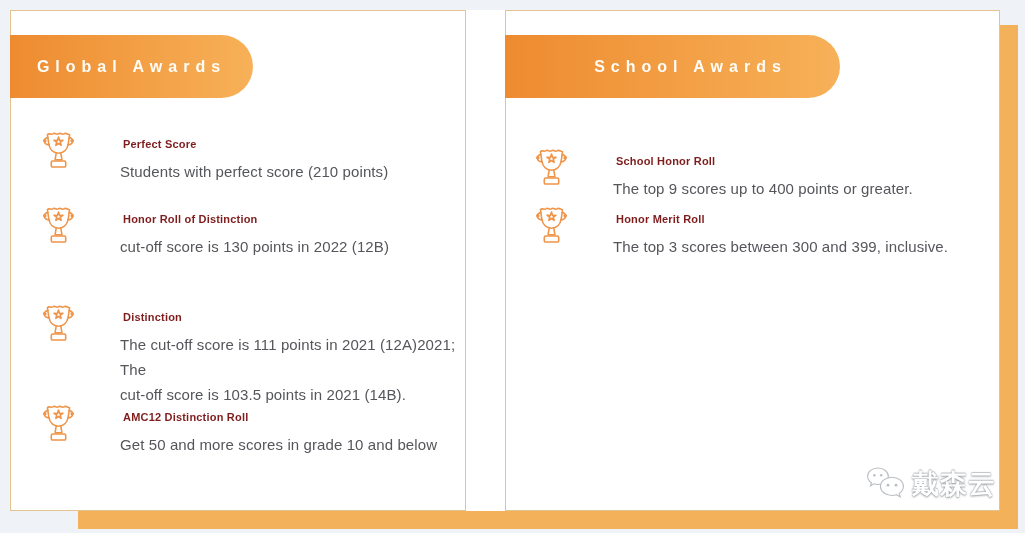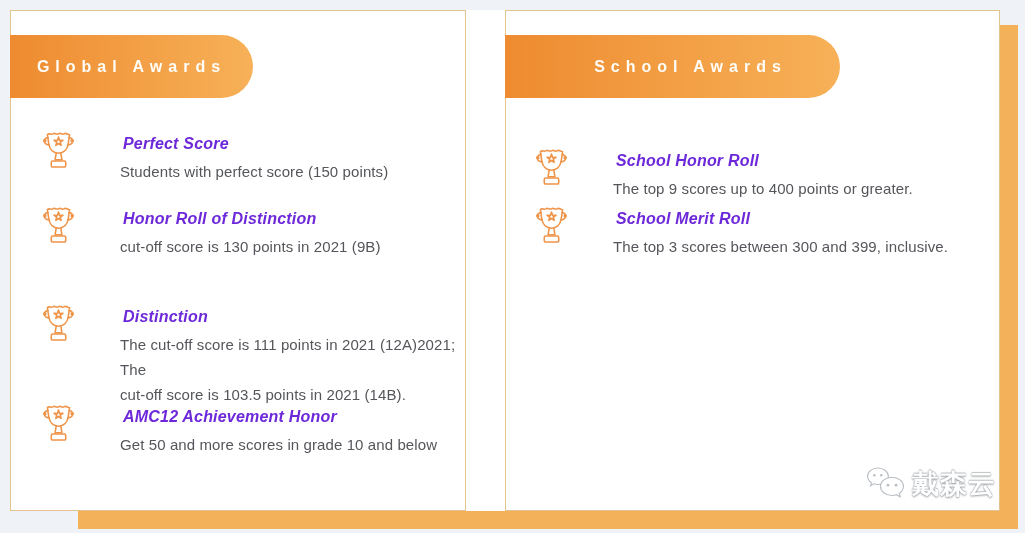--- a/index.html
+++ b/index.html
@@ -37,24 +37,23 @@
     color:#fffdf8; font-size:16px; font-weight:700; letter-spacing:6px;
     white-space:nowrap;
   }
   .pill.left  { left:10px;  width:243px; }
   .pill.right { left:505px; width:335px;padding-left:36px; }
 
   .award-item { position:absolute; width:430px; }
   .award-item .trophy { position:absolute; left:0; top:0; }
   .award-text { margin-left:80px; padding-top:7px; }
   .award-title {
-    color:#6d28d9; font-size:16px; font-weight:700;
+    color:#7f1d1d; font-size:11px; font-weight:700;
     line-height:18px; margin-bottom:6px; padding-left:3px;
     letter-spacing:.2px;
-    font-style:italic;
   }
   .award-line { color:#55565b; font-size:15px; line-height:25px; letter-spacing:.1px; }
 
   
   .g-item { left:40px; }
   .s-item { left:533px; }
   .g1 { top:128px; } .g2 { top:203px; } .g3 { top:301px; } .g4 { top:401px; }
   .s1 { top:145px; } .s2 { top:203px; }
 
   .watermark {
@@ -101,71 +100,71 @@
       </g>
     </defs>
   </svg>
 
   <div class="award-item g-item g1">
     <svg class="trophy" width="37" height="43" viewBox="0 0 40 44">
         <use href="#trophy"></use>
       </svg>
     <div class="award-text">
       <div class="award-title">Perfect Score</div>
-      <div class="award-line">Students with perfect score (150 points)</div>
+      <div class="award-line">Students with perfect score (210 points)</div>
     </div>
   </div>
 
   <div class="award-item g-item g2">
     <svg class="trophy" width="37" height="43" viewBox="0 0 40 44">
         <use href="#trophy"></use>
       </svg>
     <div class="award-text">
       <div class="award-title">Honor Roll of Distinction</div>
-      <div class="award-line">cut-off score is 130 points in 2021 (9B)</div>
+      <div class="award-line">cut-off score is 130 points in 2022 (12B)</div>
     </div>
   </div>
 
   <div class="award-item g-item g3">
     <svg class="trophy" width="37" height="43" viewBox="0 0 40 44">
         <use href="#trophy"></use>
       </svg>
     <div class="award-text">
       <div class="award-title">Distinction</div>
       <div class="award-line">The cut-off score is 111 points in 2021 (12A)2021; The</div>
       <div class="award-line">cut-off score is 103.5 points in 2021 (14B).</div>
     </div>
   </div>
 
   <div class="award-item g-item g4">
     <svg class="trophy" width="37" height="43" viewBox="0 0 40 44">
         <use href="#trophy"></use>
       </svg>
     <div class="award-text">
-      <div class="award-title">AMC12 Achievement Honor</div>
+      <div class="award-title">AMC12 Distinction Roll</div>
       <div class="award-line">Get 50 and more scores in grade 10 and below</div>
     </div>
   </div>
 
   <div class="award-item s-item s1">
     <svg class="trophy" width="37" height="43" viewBox="0 0 40 44">
         <use href="#trophy"></use>
       </svg>
     <div class="award-text">
       <div class="award-title">School Honor Roll</div>
       <div class="award-line">The top 9 scores up to 400 points or greater.</div>
     </div>
   </div>
 
   <div class="award-item s-item s2">
     <svg class="trophy" width="37" height="43" viewBox="0 0 40 44">
         <use href="#trophy"></use>
       </svg>
     <div class="award-text">
-      <div class="award-title">School Merit Roll</div>
+      <div class="award-title">Honor Merit Roll</div>
       <div class="award-line">The top 3 scores between 300 and 399, inclusive.</div>
     </div>
   </div>
 
   <div class="watermark">
     <svg width="48" height="42" viewBox="0 0 50 44">
       <g stroke="#b9bec3" stroke-width="1.4" fill="#ffffff">
         <path d="M15 2 C7.8 2 2 6.6 2 12.4 c0 3.3 1.9 6.2 4.8 8.1 L5.6 24.2 l4.3 -2.4 c1.6 .5 3.3 .8 5.1 .8 c7.2 0 13 -4.6 13 -10.2 S22.2 2 15 2 z"></path>
         <path d="M32.5 13.5 c-8 0 -14.5 5.1 -14.5 11.4 c0 6.3 6.5 11.4 14.5 11.4 c1.9 0 3.8 -.3 5.5 -.9 l4.8 2.6 -1.2 -4.2 c3.2 -2.1 5.2 -5.3 5.2 -8.9 C46.8 18.6 40.4 13.5 32.5 13.5 z"></path>
       </g>

